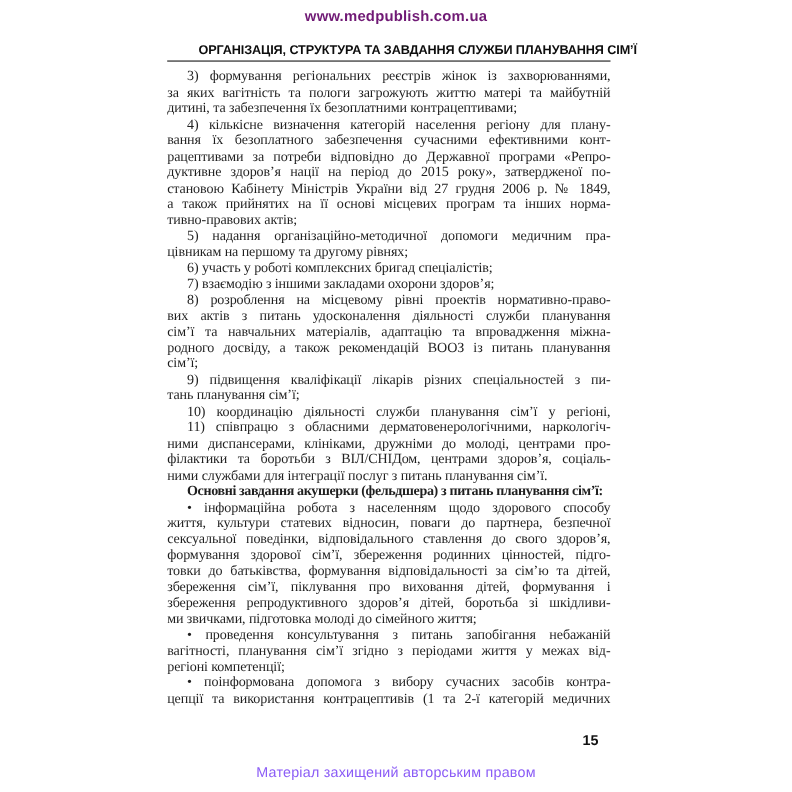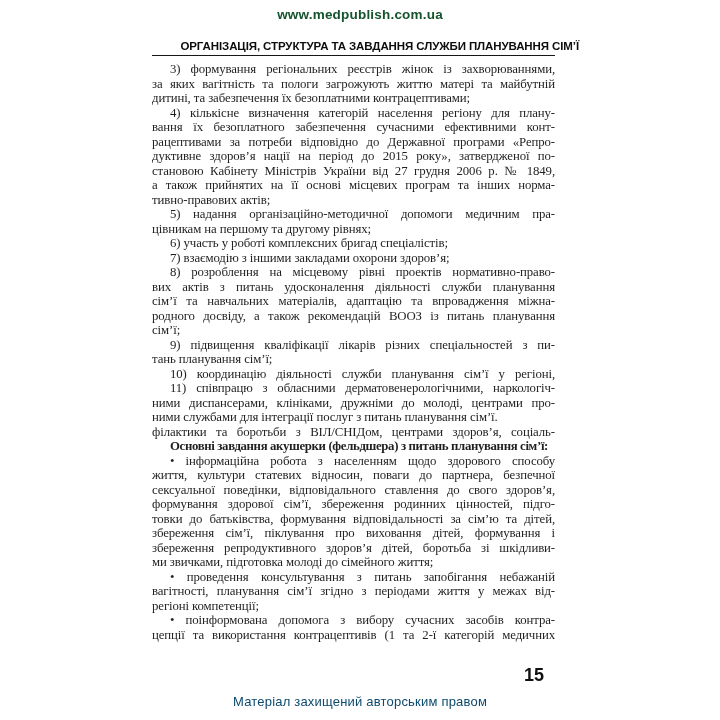--- a/index.html
+++ b/index.html
@@ -4,21 +4,21 @@
 <style>
   html,body{margin:0;padding:0;}
   body{
     width:720px;height:720px;background:#ffffff;position:relative;
     font-family:"Liberation Serif","DejaVu Serif",serif;color:#1f1f1f;
     overflow:hidden;
   }
   .site-url{
     position:absolute;top:7px;left:0;width:720px;text-align:center;
     font-family:"Liberation Sans","DejaVu Sans",sans-serif;
-    font-weight:700;font-size:13.5px;color:#14532d;letter-spacing:.2px;
+    font-weight:700;font-size:13.5px;color:#701a75;letter-spacing:.2px;
   }
   .content-col{position:absolute;left:152px;top:0;width:403px;}
   .running-header{
     position:absolute;top:40px;left:0;width:403px;text-align:right;
     font-family:"Liberation Sans","DejaVu Sans",sans-serif;
     font-weight:700;font-size:11.5px;color:#0d0d0d;letter-spacing:-0.1px;
     white-space:nowrap;
     margin-left:24px;
   }
   .header-rule{
@@ -33,26 +33,26 @@
   .para .line{
     width:403px;text-align:justify;text-align-last:left;
     white-space:normal;
   }
   .para .line.just{text-align-last:justify;}
   .para .line.first{text-indent:18px;}
   .para.bold{font-weight:700;letter-spacing:-0.35px;}
   .page-number{
     position:absolute;top:665px;left:152px;width:392px;text-align:right;
     font-family:"Liberation Sans","DejaVu Sans",sans-serif;
-    font-weight:700;font-size:18px;color:#111;
+    font-weight:700;font-size:13px;color:#111;
   }
   .footer-note{
     position:absolute;top:694px;left:0;width:720px;text-align:center;
     font-family:"Liberation Sans","DejaVu Sans",sans-serif;
-    font-weight:400;font-size:13px;color:#0c4a6e;letter-spacing:.2px;
+    font-weight:400;font-size:13px;color:#8b5cf6;letter-spacing:.2px;
   }
 </style>
 </head>
 <body>
 
 <div class="page-root">
 
   <div class="site-url">www.medpublish.com.ua</div>
 
   <div class="content-col">
@@ -96,22 +96,22 @@
         <div class="para">
           <div class="line first just">9) підвищення кваліфікації лікарів різних спеціальностей з пи-</div>
           <div class="line">тань планування сім’ї;</div>
         </div>
         <div class="para">
           <div class="line first just">10) координацію діяльності служби планування сім’ї у регіоні,</div>
         </div>
         <div class="para">
           <div class="line first just">11) співпрацю з обласними дерматовенерологічними, наркологіч-</div>
           <div class="line just">ними диспансерами, клініками, дружніми до молоді, центрами про-</div>
+          <div class="line just">філактики та боротьби з ВІЛ/СНІДом, центрами здоров’я, соціаль-</div>
           <div class="line">ними службами для інтеграції послуг з питань планування сім’ї.</div>
-          <div class="line just">філактики та боротьби з ВІЛ/СНІДом, центрами здоров’я, соціаль-</div>
         </div>
         <div class="para bold">
           <div class="line first">Основні завдання акушерки (фельдшера) з питань планування сім’ї:</div>
         </div>
         <div class="para">
           <div class="line first just">• інформаційна робота з населенням щодо здорового способу</div>
           <div class="line just">життя, культури статевих відносин, поваги до партнера, безпечної</div>
           <div class="line just">сексуальної поведінки, відповідального ставлення до свого здоров’я,</div>
           <div class="line just">формування здорової сім’ї, збереження родинних цінностей, підго-</div>
           <div class="line just">товки до батьківства, формування відповідальності за сім’ю та дітей,</div>

